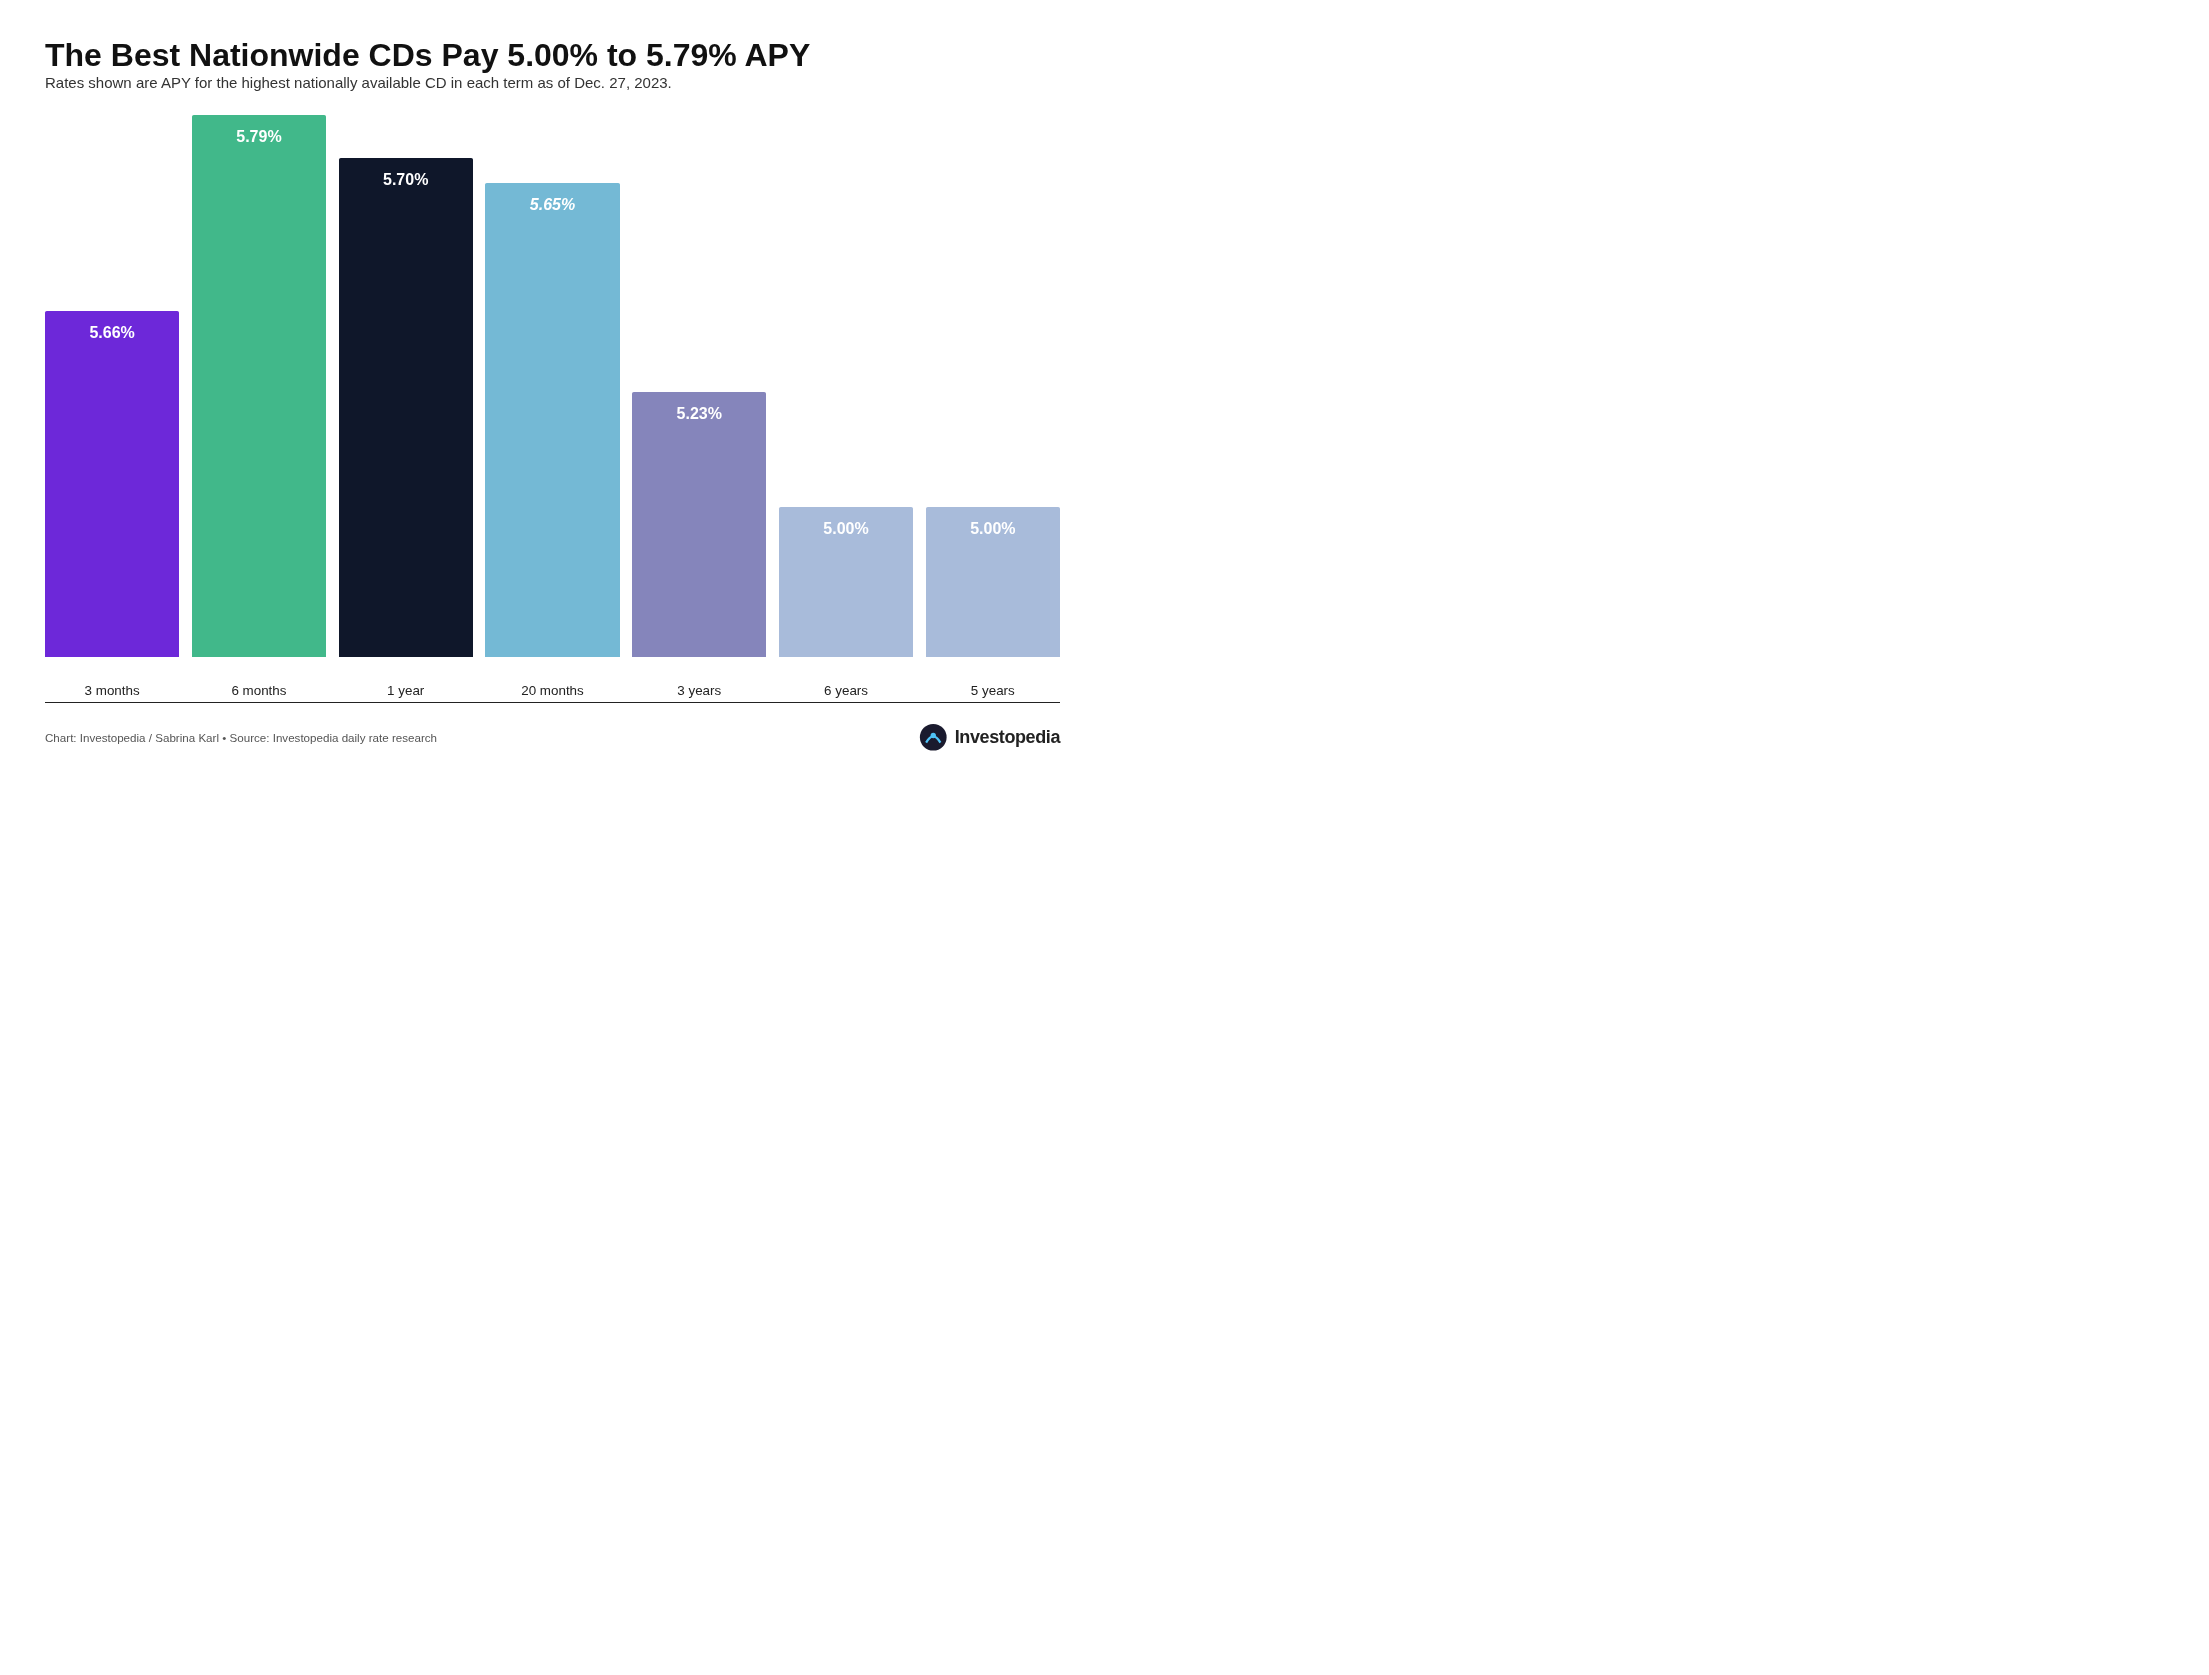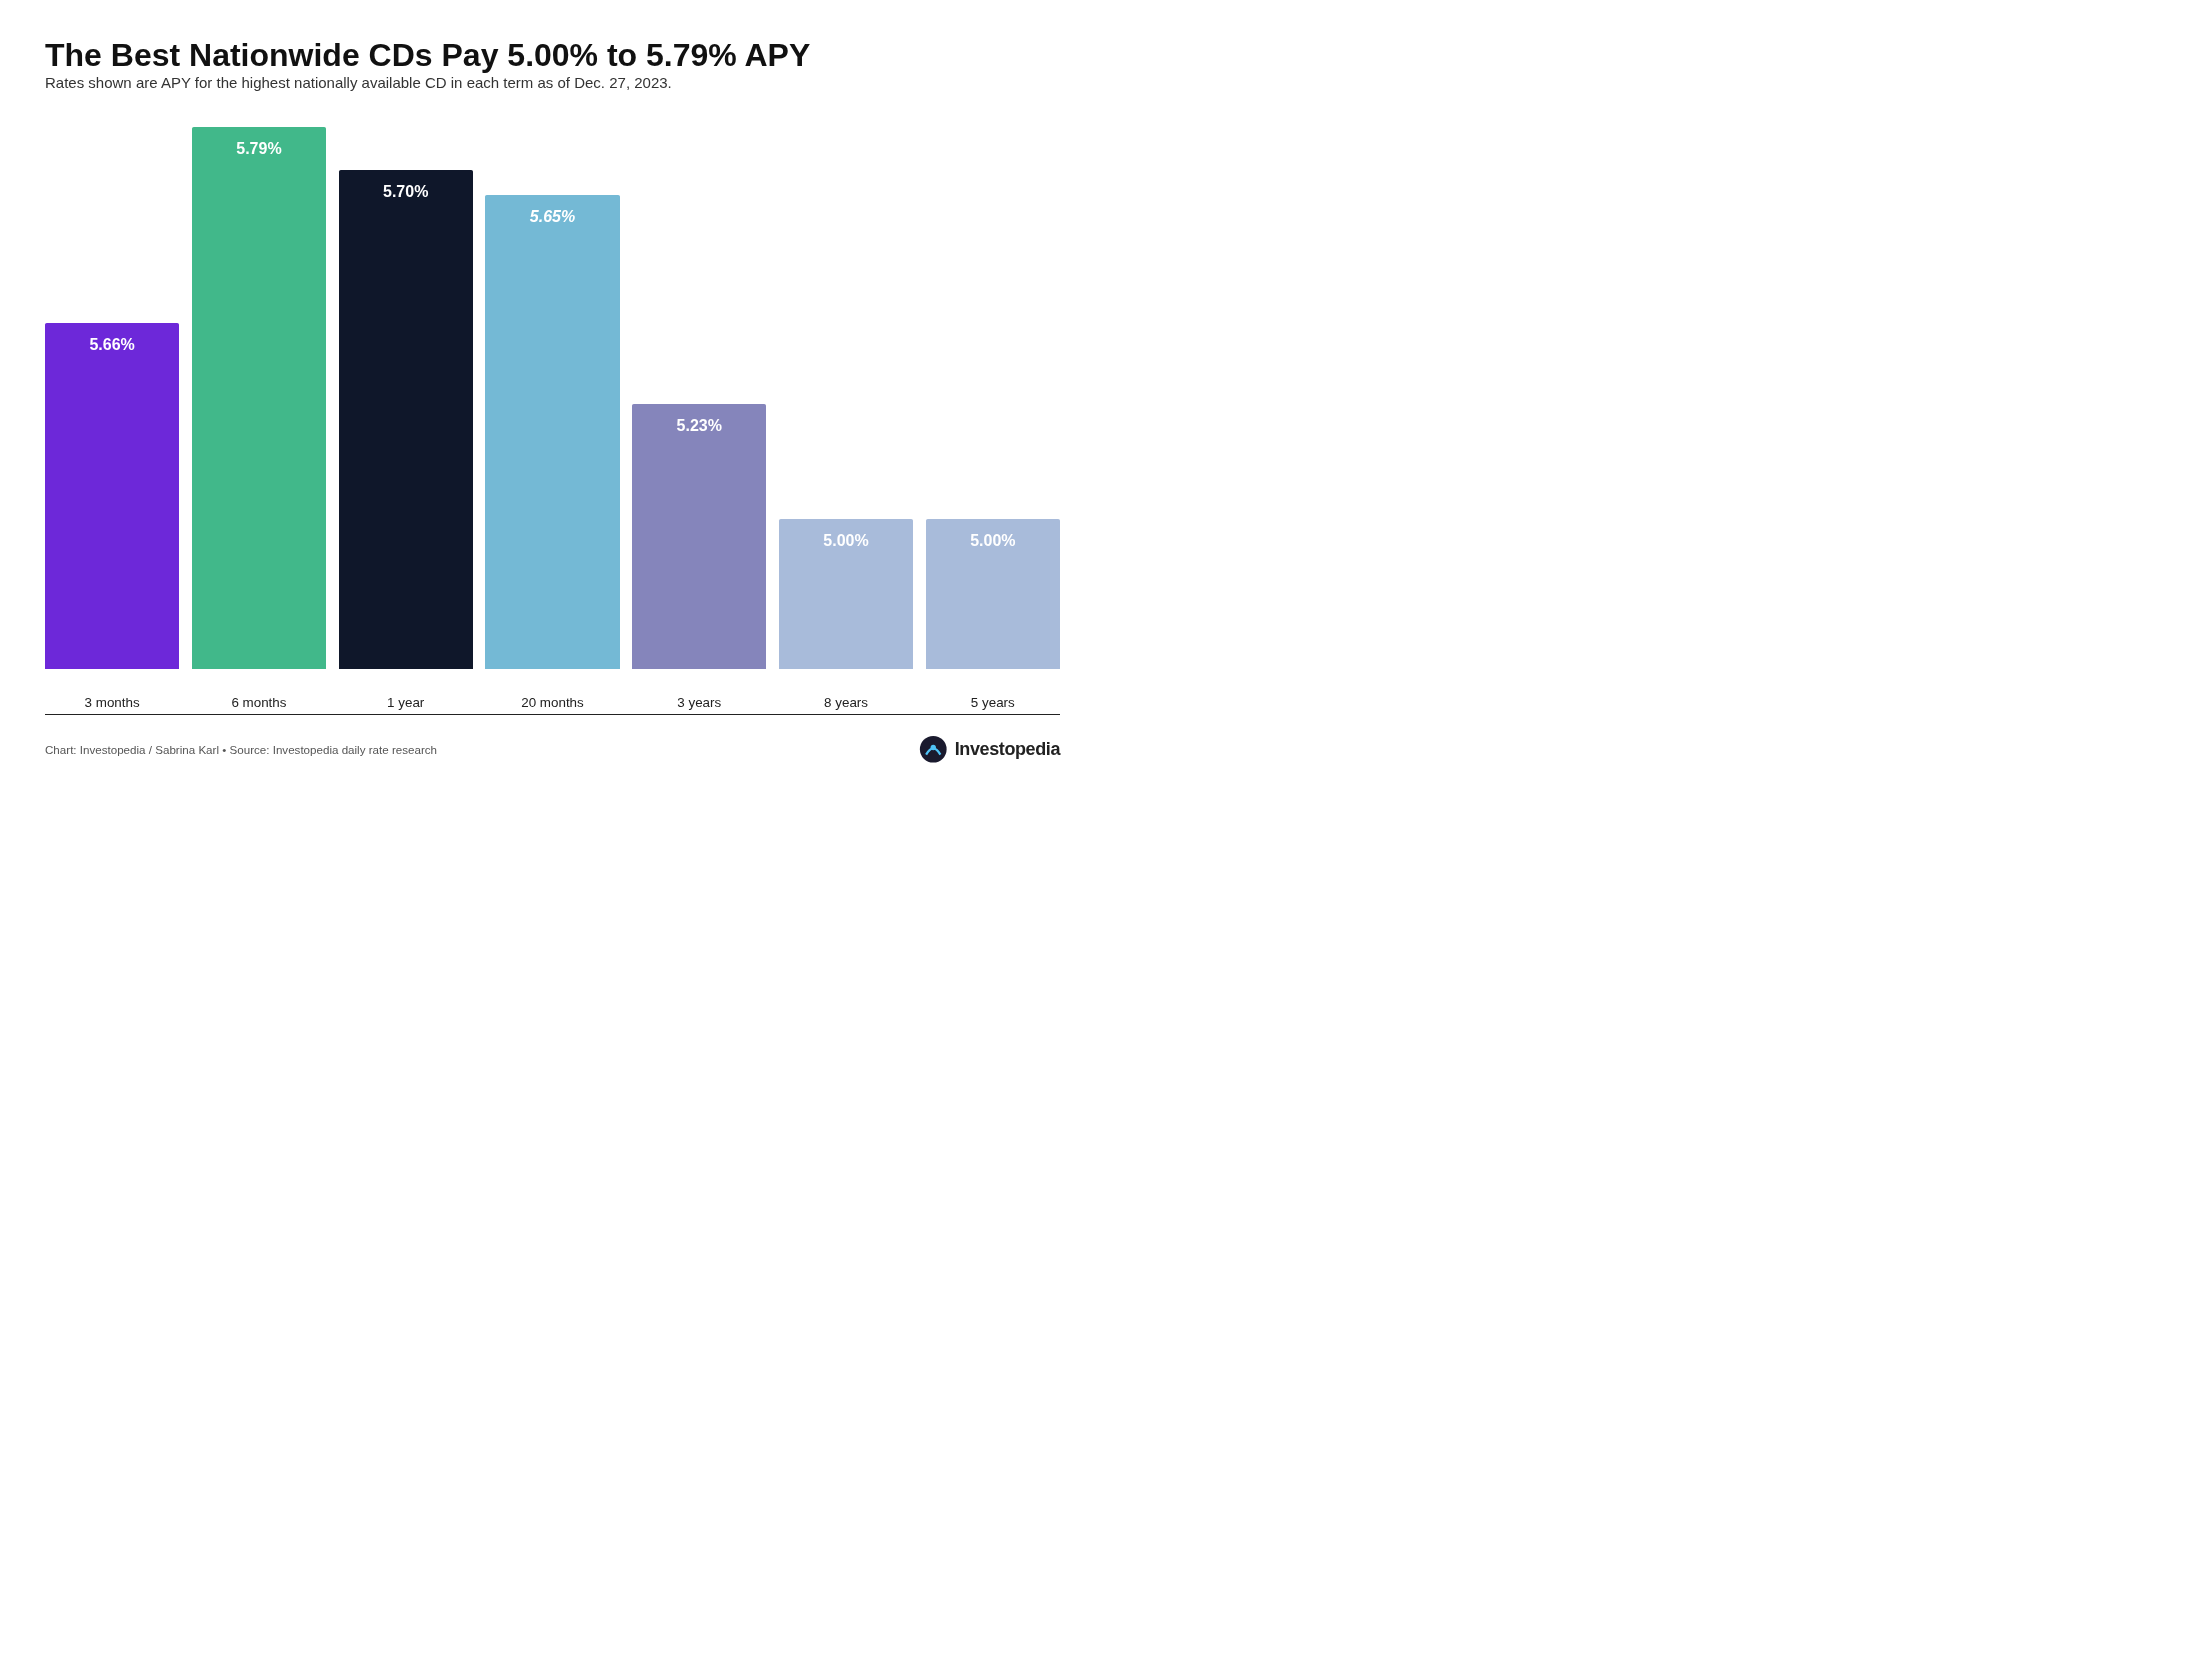--- a/index.html
+++ b/index.html
@@ -13,21 +13,21 @@
     .title {
       font-size: 32px;
       font-weight: 800;
       color: #111;
       line-height: 1.2;
       margin-bottom: 0;
     }
     .subtitle {
       font-size: 15px;
       color: #333;
-      margin-bottom: 36px;
+      margin-bottom: 24px;
       font-weight: 400;
     }
     .chart-area {
       position: relative;
       width: 100%;
       height: 588px;
       display: flex;
       align-items: flex-end;
       padding-bottom: 45px;
       border-bottom: 1.8px solid #222;
@@ -138,21 +138,21 @@
       <div class="bar-group">
         <div class="bar" style="height: 265px; background-color: rgb(133, 133, 187);">
           <span class="bar-label">5.23%</span>
         </div>
         <span class="x-label">3 years</span>
       </div>
       <div class="bar-group">
         <div class="bar" style="height: 150px; background-color: rgb(168, 187, 218);">
           <span class="bar-label">5.00%</span>
         </div>
-        <span class="x-label">8 years</span>
+        <span class="x-label">6 years</span>
       </div>
       <div class="bar-group">
         <div class="bar" style="height: 150px; background-color: rgb(168, 187, 218);">
           <span class="bar-label">5.00%</span>
         </div>
         <span class="x-label">5 years</span>
       </div>
     </div>
 </div>
 

